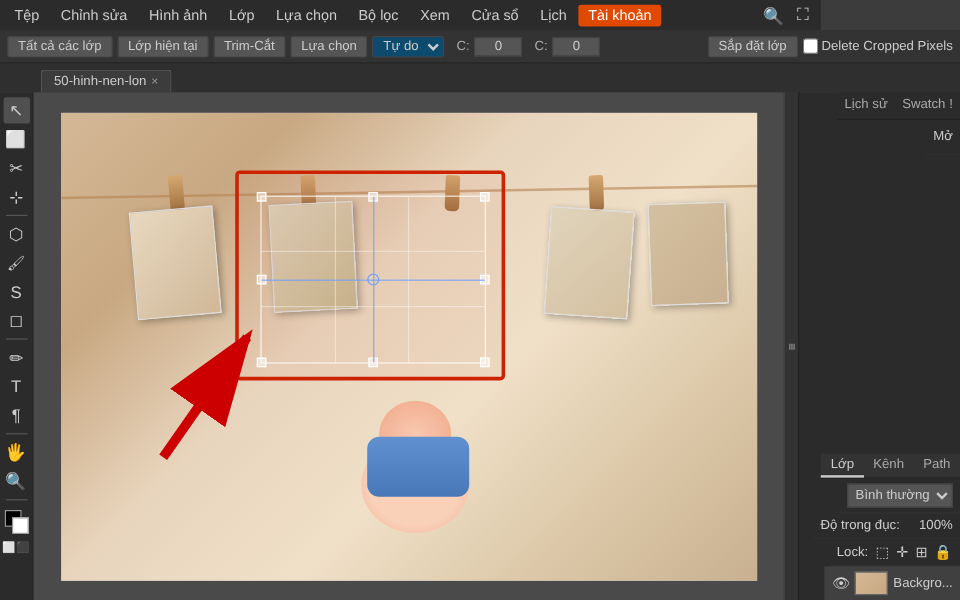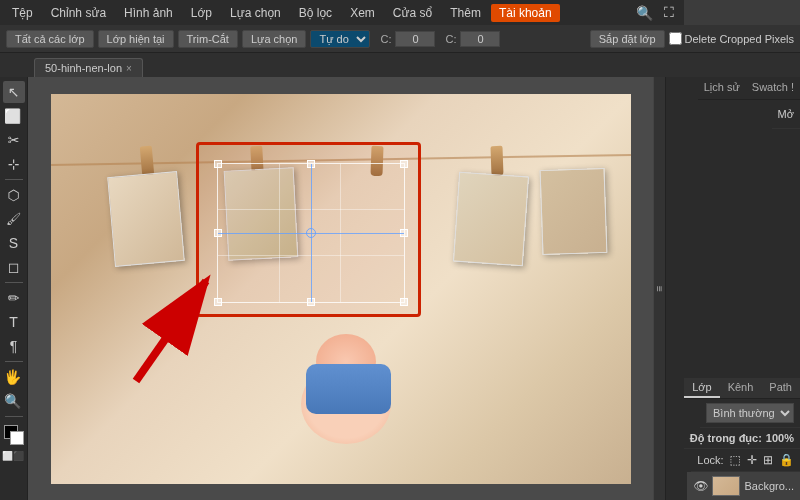--- a/index.html
+++ b/index.html
@@ -100,42 +100,42 @@
     #history-section { padding: 6px; border-bottom: 1px solid #333; }
     .history-item { font-size: 11px; color: #ccc; padding: 2px 0; }
     
     #layers-tabs { display: flex; background: #333; border-bottom: 1px solid #222; }
     .layers-tab { padding: 3px 8px; font-size: 11px; color: #aaa; cursor: pointer; }
     .layers-tab.active { color: #ccc; border-bottom: 2px solid #ccc; }
     
     #blend-mode { padding: 4px 6px; border-bottom: 1px solid #333; }
     .blend-select { width: 100%; background: #555; color: #ccc; border: 1px solid #444; font-size: 11px; padding: 2px; }
     
-    #opacity-row { padding: 4px 6px; display: flex; align-items: center; gap: 4px; font-size: 11px; border-bottom: 1px solid #333; font-weight: bold; }
+    #opacity-row { padding: 4px 6px; display: flex; align-items: center; gap: 16px; font-size: 11px; border-bottom: 1px solid #333; }
     #lock-row { padding: 4px 6px; display: flex; align-items: center; gap: 6px; border-bottom: 1px solid #333; font-size: 11px; }
     .lock-icon { font-size: 12px; }
     
     #layer-item { display: flex; align-items: center; gap: 4px; padding: 4px 6px; background: #404040; }
     .layer-thumb { width: 28px; height: 20px; background: linear-gradient(135deg, #d4b896, #c8a882); border: 1px solid #666; flex-shrink: 0; }
     .layer-name { font-size: 11px; color: #ccc; overflow: hidden; text-overflow: ellipsis; white-space: nowrap; }
     .eye-icon { font-size: 12px; cursor: pointer; }
   </style>
 </head>
 <body>
 
 <div id="menubar">
   <span class="menu-item">Tệp</span>
   <span class="menu-item">Chỉnh sửa</span>
   <span class="menu-item">Hình ảnh</span>
   <span class="menu-item">Lớp</span>
   <span class="menu-item">Lựa chọn</span>
   <span class="menu-item">Bộ lọc</span>
   <span class="menu-item">Xem</span>
   <span class="menu-item">Cửa sổ</span>
-  <span class="menu-item">Thêm</span>
+  <span class="menu-item">Lịch</span>
   <span class="menu-item active">Tài khoản</span>
   <span style="flex:1"></span>
   <span class="tool-icon" style="color:#ccc;font-size:14px;">🔍</span>
   <span class="tool-icon" style="color:#ccc;font-size:14px;">⛶</span>
 </div>
 
 <div id="toolbar">
   <button class="toolbar-btn">Tất cả các lớp</button>
   <button class="toolbar-btn">Lớp hiện tại</button>
   <button class="toolbar-btn">Trim-Cắt</button>

